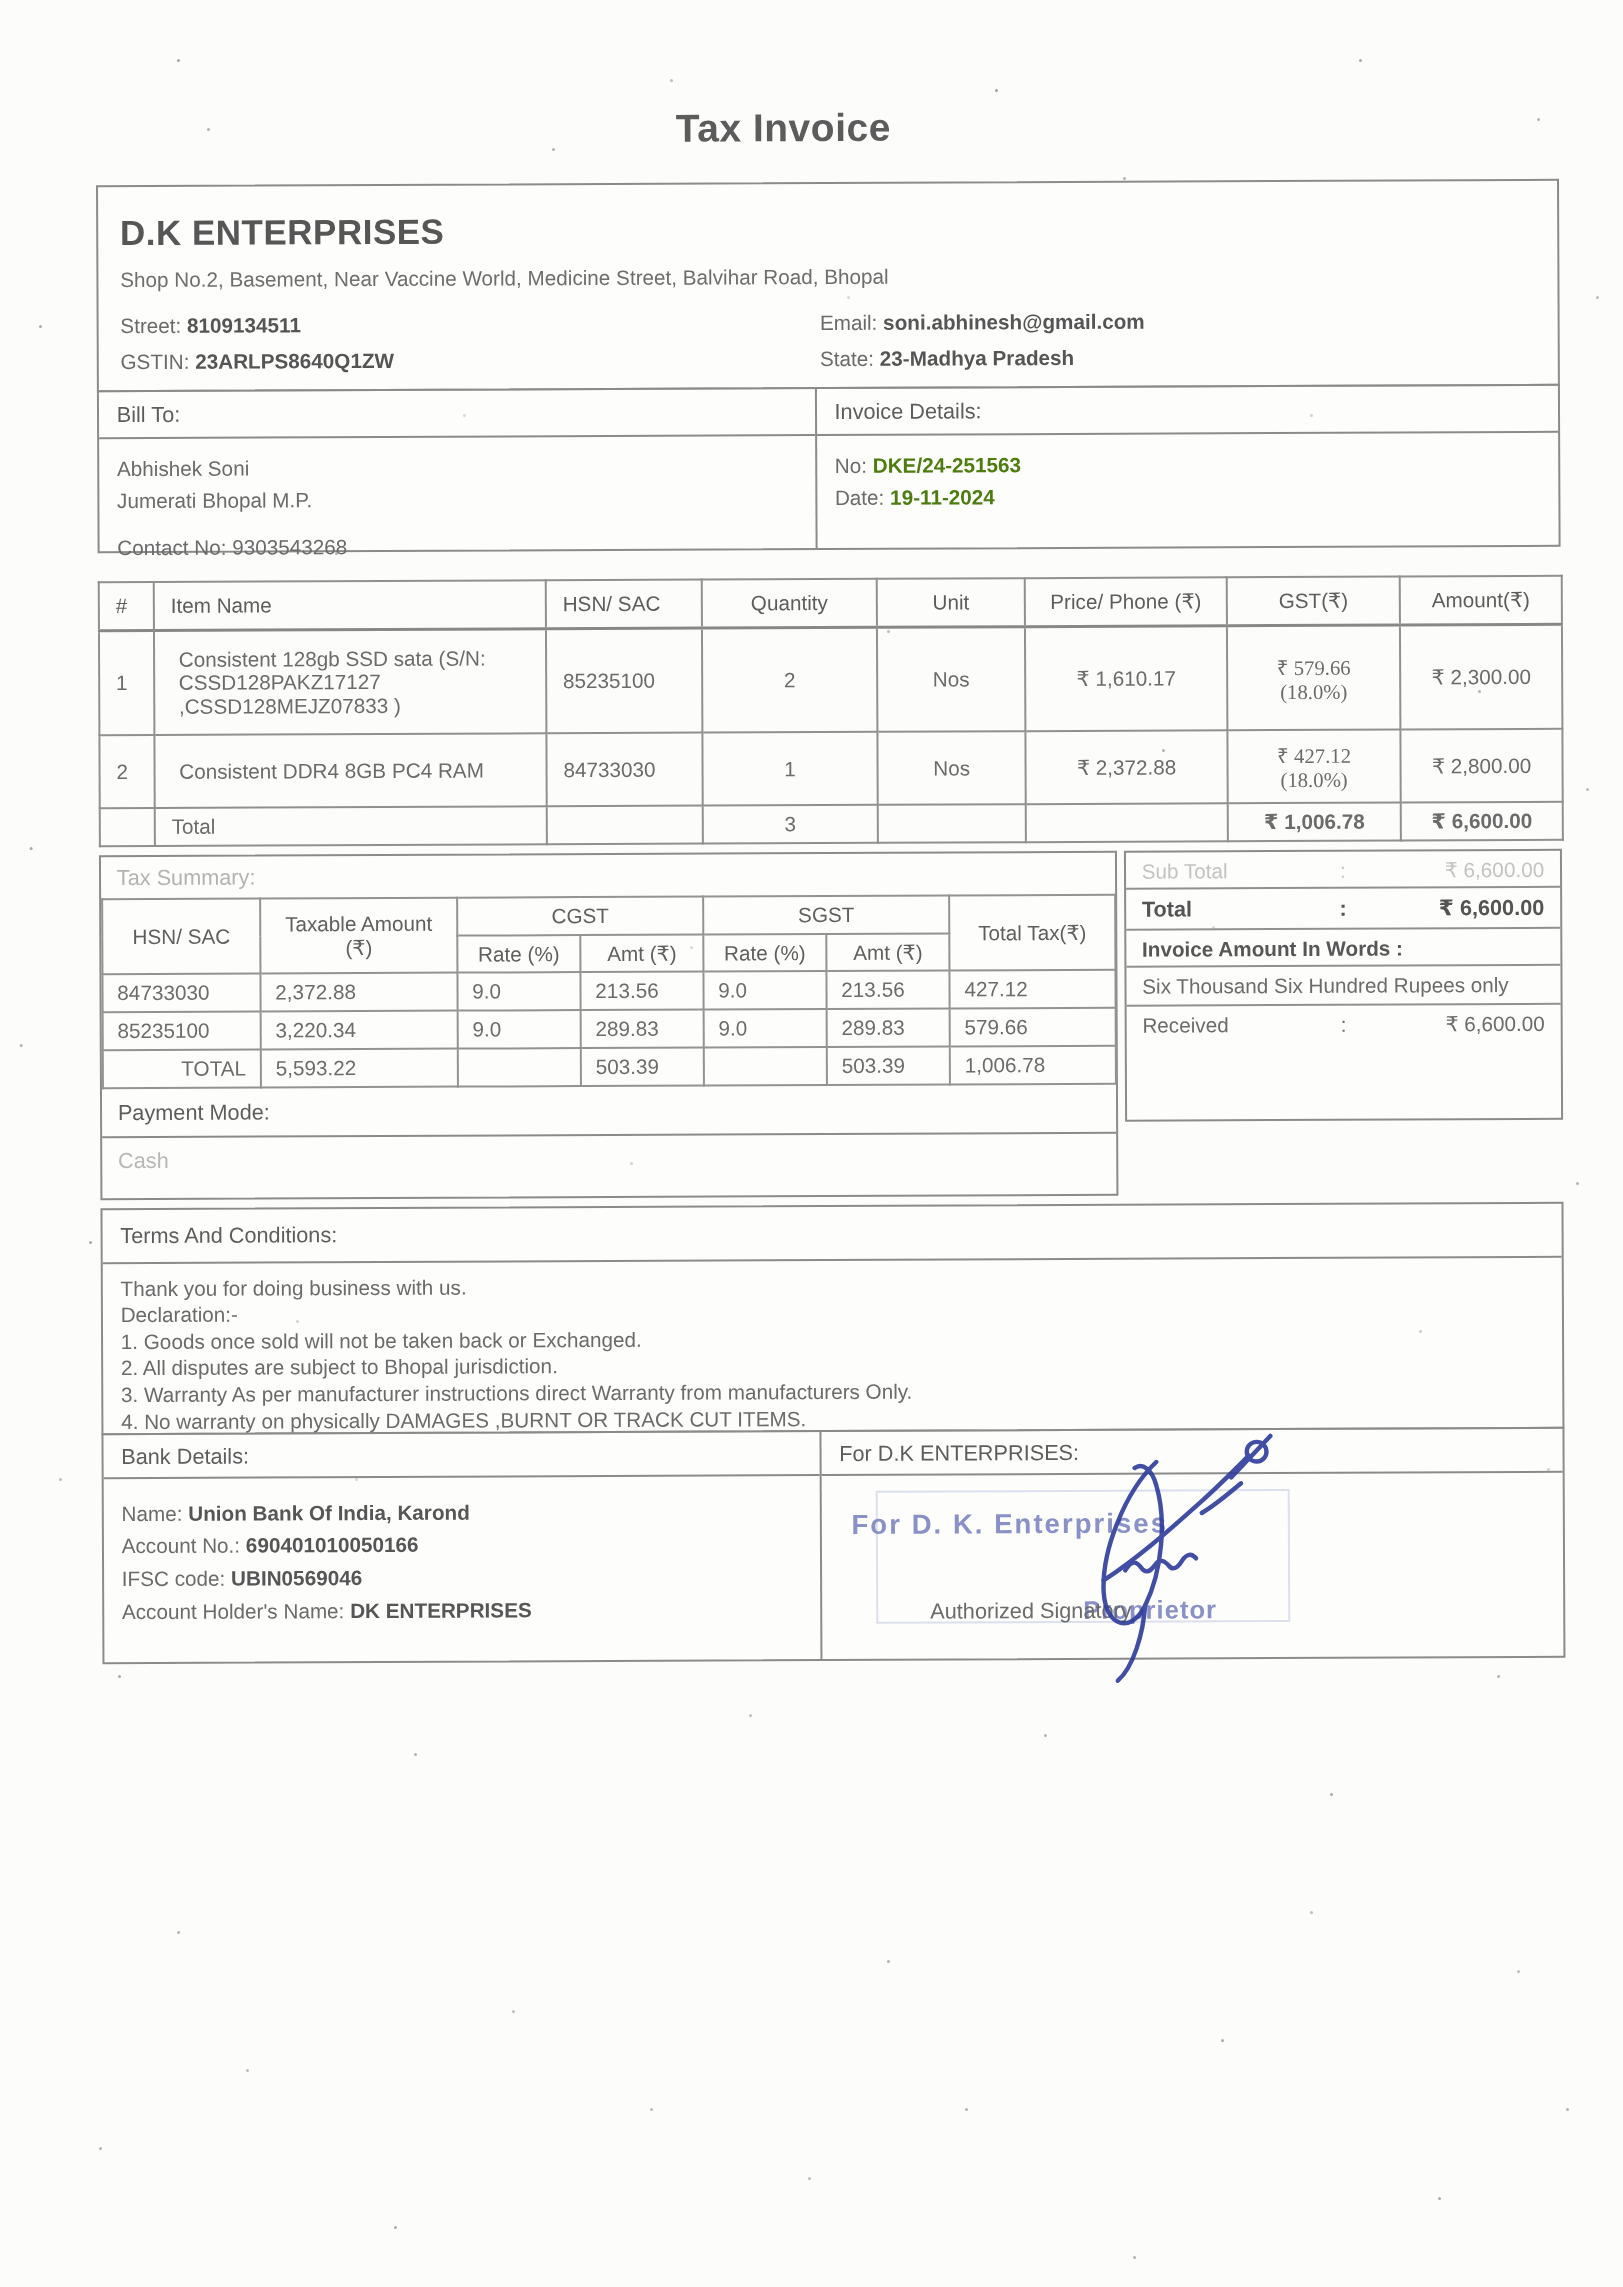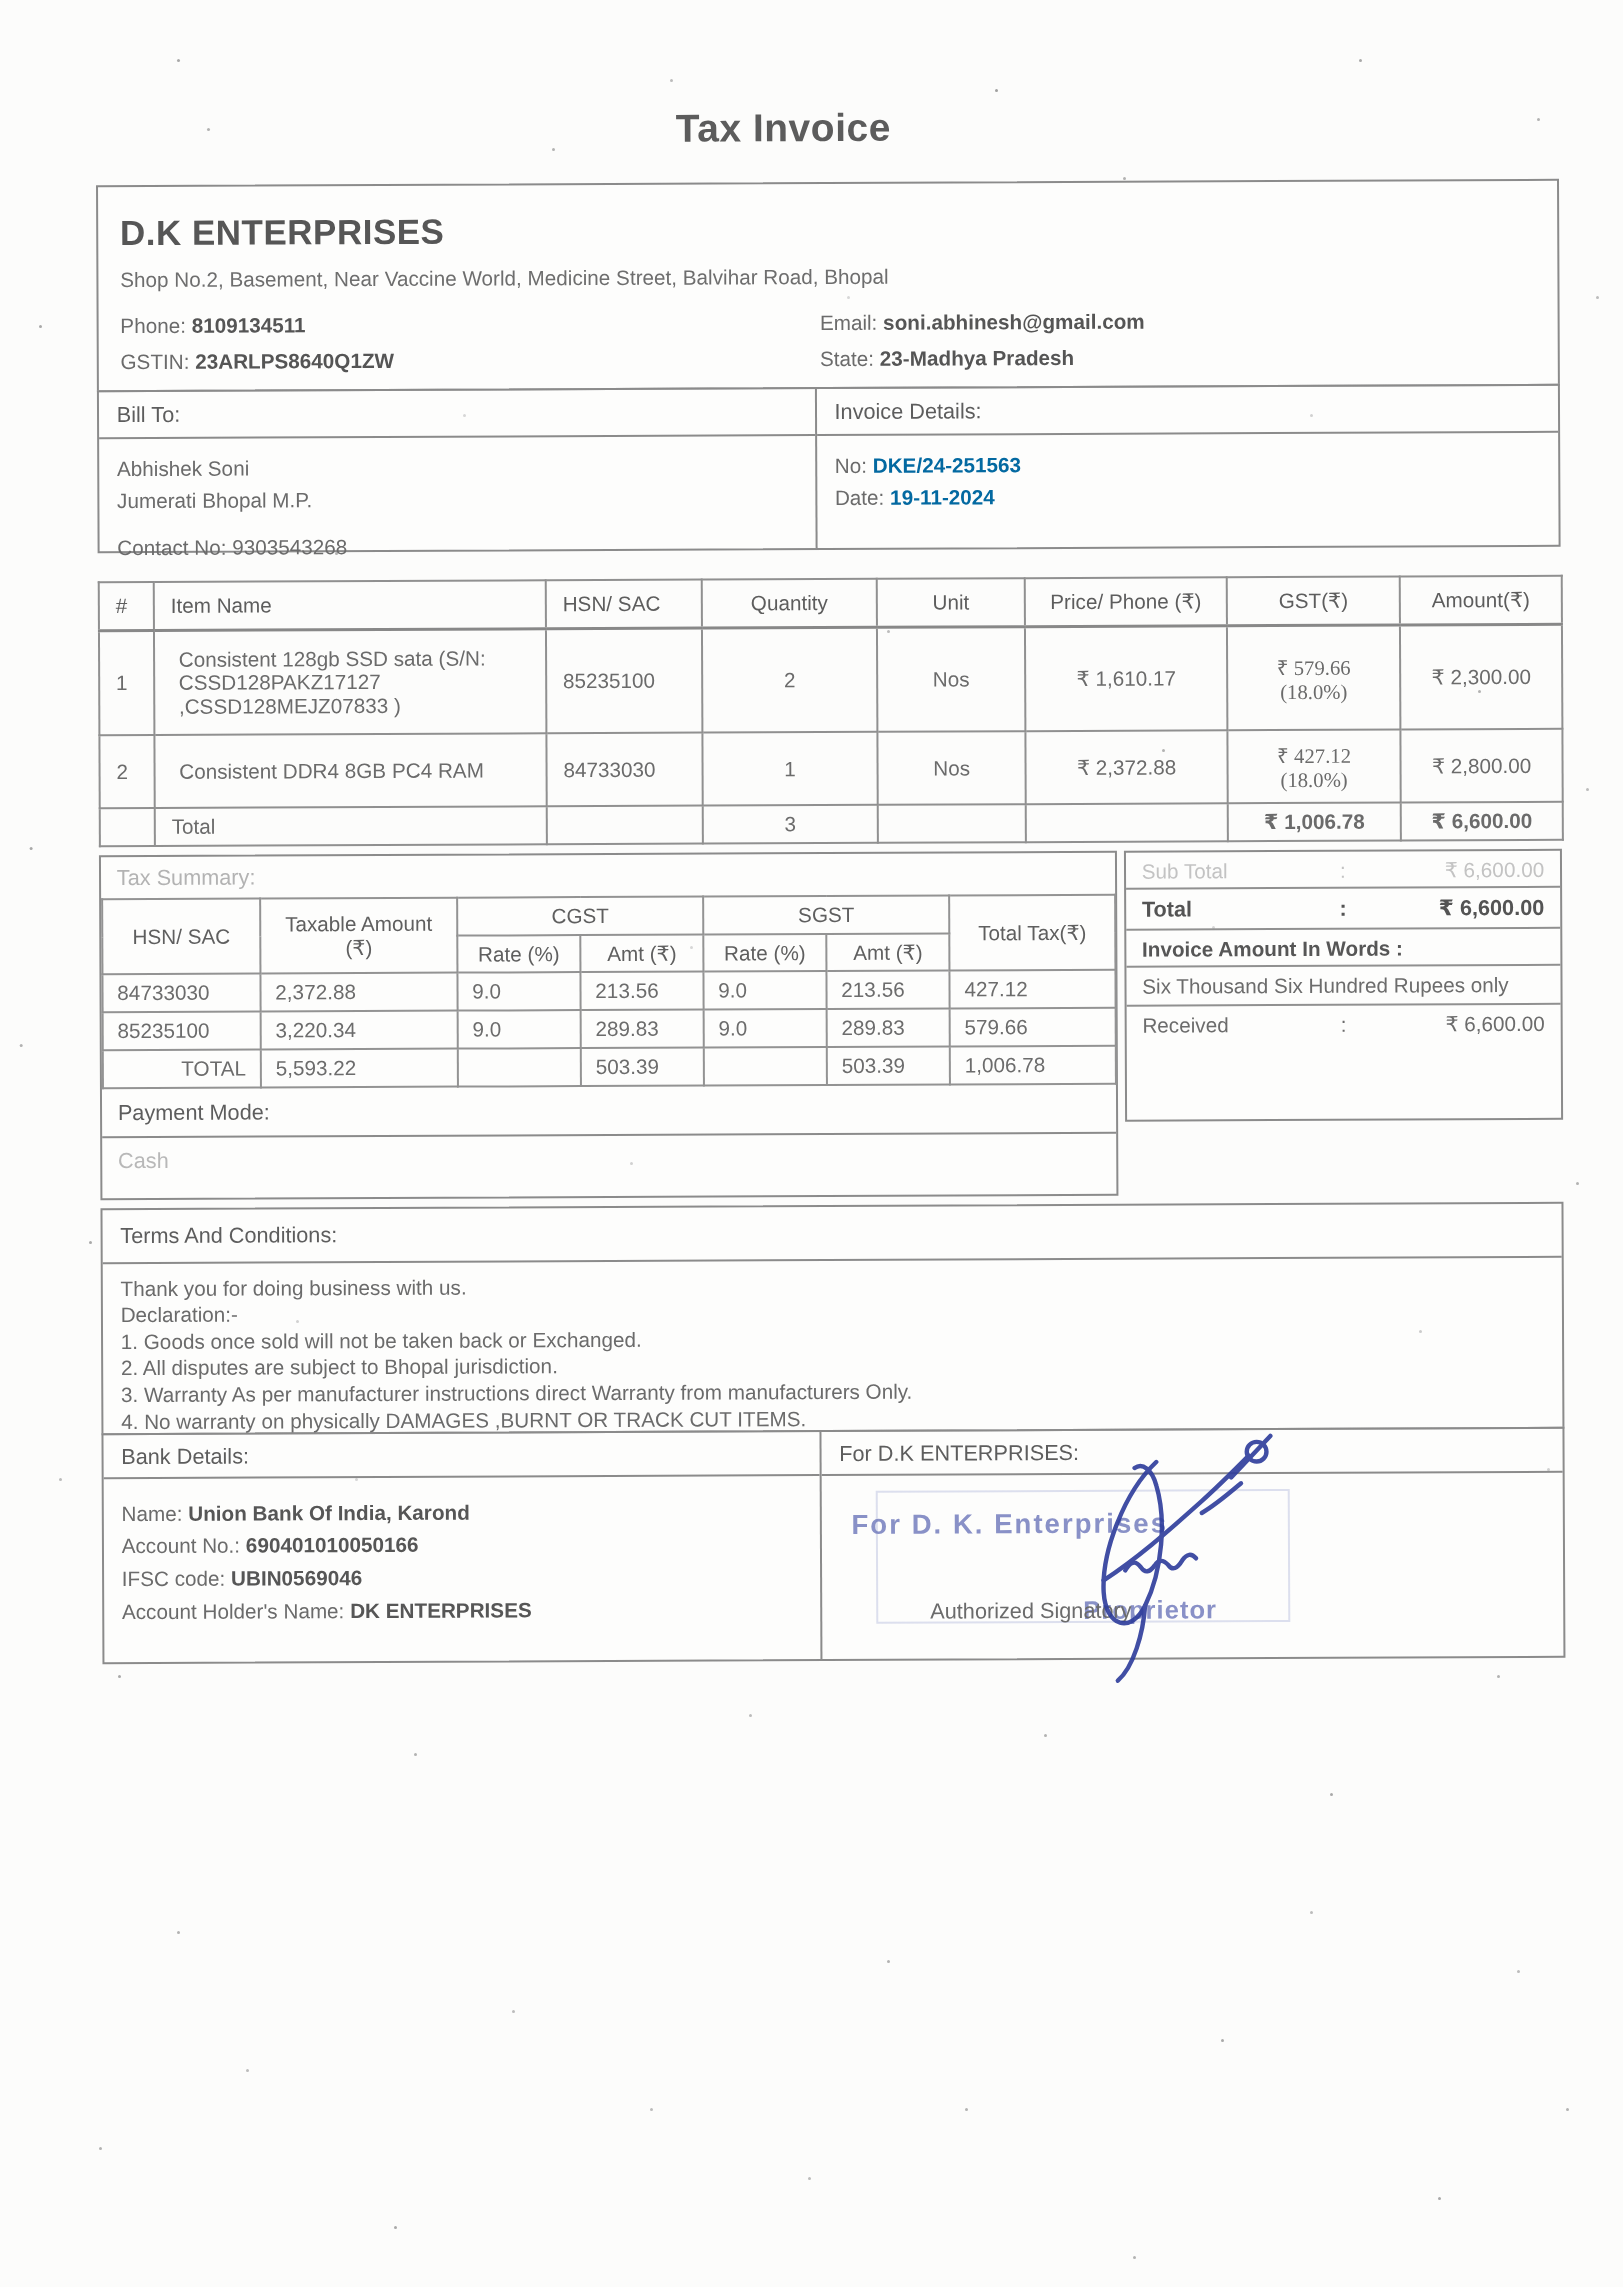--- a/index.html
+++ b/index.html
@@ -44,21 +44,21 @@
 
   
   .sec-billto { display:flex; height:163px; margin-top:-2px; }
   .bt-left { width:49.2%; border-right:2px solid #8b8b8b; }
   .bt-right { width:50.8%; }
   .sec-billto .head { font-size:21.7px; color:#5d5d5d; padding:9.9px 17.7px;
                       border-bottom:2px solid #8b8b8b; height:47px; }
   .sec-billto .bodytxt { padding:9.9px 17.7px; font-size:20.7px; color:#6b6b6b; }
   .bodytxt .ln { margin-top:7.9px; }
   .bodytxt .gap { margin-top:23.6px; }
-  .bt-right .ln b { font-weight:700; color:#0369a1; }
+  .bt-right .ln b { font-weight:700; color:#4d7c0f; }
 
   
   table { border-collapse:collapse; }
   .items { width:1463px; margin-top:27.6px; table-layout:fixed; }
   .items th, .items td { border:2px solid #909090; font-size:20.7px; padding:9.9px 15.8px; }
   .items th { font-weight:400; color:#5d5d5d; height:49px; border-bottom:3px solid #888; }
   .items td { color:#6b6b6b; vertical-align:middle; }
   .al { text-align:left; } .ar { text-align:center; }
   .items .namecell { line-height:23.6px; padding:15.8px 23.6px; }
   .gst2 span { display:block;font-family:Liberation Serif, serif; }
@@ -124,21 +124,21 @@
   <div class="sheet">
 
     <div class="title">Tax Invoice</div>
 
     <div class="box sec-header">
       <div class="company">D.K ENTERPRISES</div>
       <div class="addr">Shop No.2, Basement, Near Vaccine World, Medicine Street, Balvihar Road, Bhopal</div>
       <div class="hrow">
         <div class="hcol-l">
           <div class="kv">
-            <span>Phone:</span>
+            <span>Street:</span>
             <b>8109134511</b>
           </div>
           <div class="kv">
             <span>GSTIN:</span>
             <b>23ARLPS8640Q1ZW</b>
           </div>
         </div>
         <div class="hcol-r">
           <div class="kv">
             <span>Email:</span>

